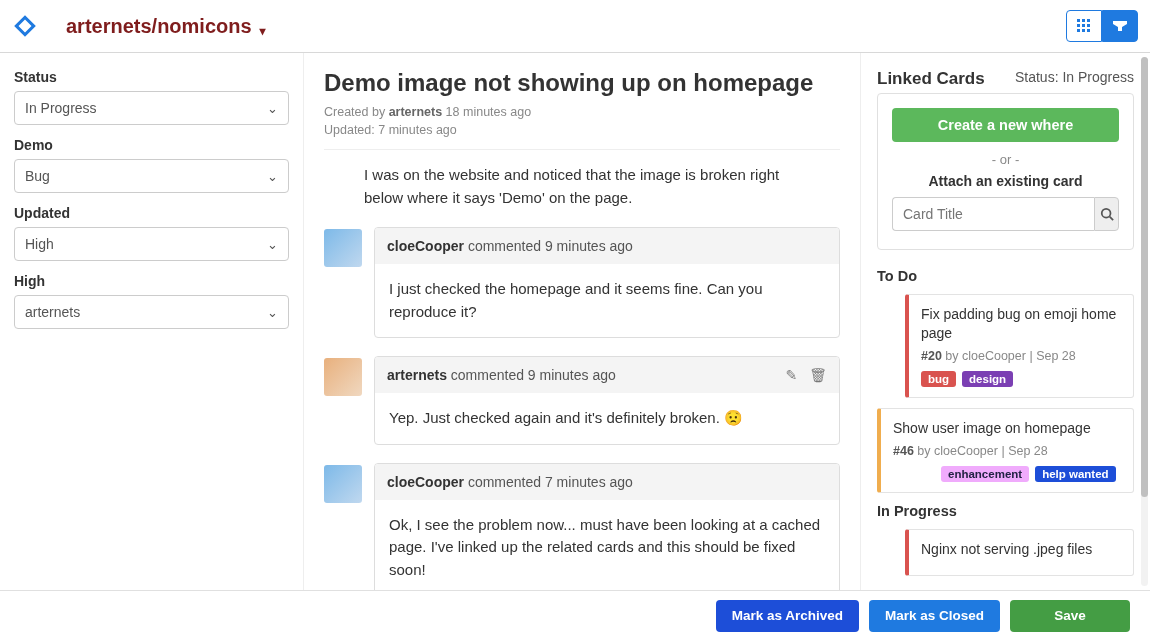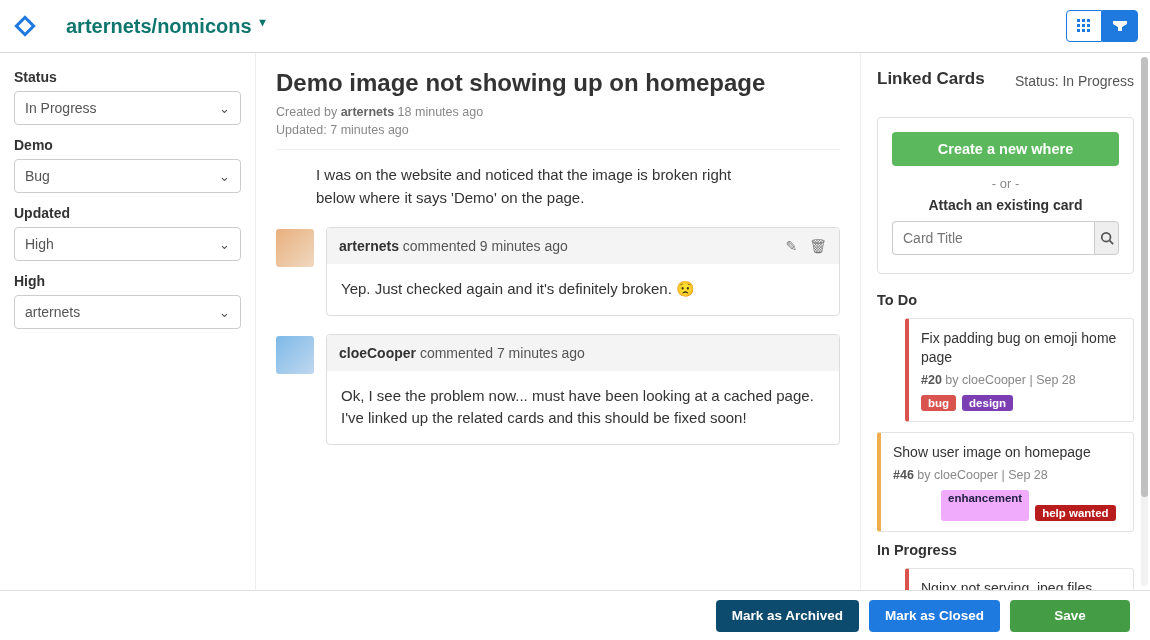--- a/index.html
+++ b/index.html
@@ -24,24 +24,24 @@
   }
   .logo {
     width: 26px;
     height: 26px;
     color: #1f7ae0;
   }
   .logo svg { display: block; }
   .repo-switch {
     font-size: 20px;
     font-weight: 600;
-    color: #0f766e;
+    color: #7f1d1d;
     margin-left: 28px;
     display: flex;
-    align-items: flex-start;
+    align-items: flex-end;
     cursor: pointer;
   }
   .repo-switch .caret {
     margin-left: 8px;
     font-size: 12px;
   }
   .header-right {
     margin-left: auto;
     display: flex;
   }
@@ -75,21 +75,21 @@
   }
   .scrollbar-thumb {
     width: 7px;
     height: 440px;
     background: #c0c0c0;
     border-radius: 4px;
   }
 
   
   .left {
-    width: 256px;
+    width: 304px;
     border-right: 1px solid #eee;
     padding: 16px 14px 0 14px;
   }
   .fld-label {
     font-weight: 700;
     font-size: 14px;
     margin-bottom: 6px;
     color: #333;
   }
   .select {
@@ -204,22 +204,22 @@
   
   .right {
     width: 290px;
     border-left: 1px solid #eee;
     padding: 16px 16px 0 16px;
     overflow: hidden;
   }
   .right-head {
     display: flex;
     justify-content: space-between;
-    align-items: flex-end;
-    margin-bottom: 28px;
+    align-items: flex-start;
+    margin-bottom: 4px;
   }
   .right-head h3 {
     font-size: 17px;
     font-weight: 700;
     color: #333;
   }
   .right-head .st {
     font-size: 14px;
     color: #555;
   }
@@ -307,21 +307,21 @@
   .tag {
     font-size:11.5px;
     font-weight:700;
     color:#fff;
     padding:2px 7px;
     border-radius:3px;
   }
   .tag.bug    { background:#d9534f; }
   .tag.design { background:#7b3fb3; }
   .tag.enh    { background:#f0abfc; color:#224;margin-left:48px; }
-  .tag.help   { background:#b91c1c;margin-top:15px; }
+  .tag.help   { background:#1d4ed8; }
 
   
   .footer {
     position: absolute;
     left:0; right:0; bottom:0;
     height: 50px;
     border-top: 1px solid #e0e0e0;
     background:#fff;
     display:flex;
     align-items:center;
@@ -332,21 +332,21 @@
   .fbtn {
     height: 32px;
     padding: 0 16px;
     border:none;
     border-radius:4px;
     color:#fff;
     font-size:13.5px;
     font-weight:600;
     cursor:pointer;
   }
-  .fbtn.red   { background:#0c4a6e; }
+  .fbtn.red   { background:#1d4ed8; }
   .fbtn.blue  { background:#1f7ae0; }
   .fbtn.green { background:#449d44; min-width:120px; }
 </style>
 </head>
 <body>
 
 <div class="header">
   <div class="logo">
     <svg viewBox="0 0 24 24" width="26" height="26">
         <path fill="currentColor" d="M12 2 L22 12 L12 22 L2 12 Z M12 6 L6 12 L12 18 L18 12 Z"></path>
@@ -420,20 +420,29 @@
     <div class="issue-title">Demo image not showing up on homepage</div>
     <div class="issue-meta">
       Created by <b>arternets</b> <span>18 minutes ago</span><br>
       Updated: <span>7 minutes ago</span>
     </div>
     <div class="meta-divider"></div>
     <div class="issue-body">I was on the website and noticed that the image is broken right below where it says 'Demo' on the page.</div>
 
     <div class="thread" id="thread">
         <div class="post">
+          <div class="avatar c1"></div>
+          <div class="post-box">
+            <div class="post-head">
+              <span><b>cloeCooper</b> commented 9 minutes ago</span>
+            </div>
+            <div class="post-body">I just checked the homepage and it seems fine. Can you reproduce it?</div>
+          </div>
+        </div>
+        <div class="post">
           <div class="avatar c2"></div>
           <div class="post-box">
             <div class="post-head">
               <span><b>arternets</b> commented 9 minutes ago</span>
               <span class="actions">
                 <span>✎</span>
                 <span>🗑</span>
               </span>
             </div>
             <div class="post-body">Yep. Just checked again and it's definitely broken. 😟</div>

